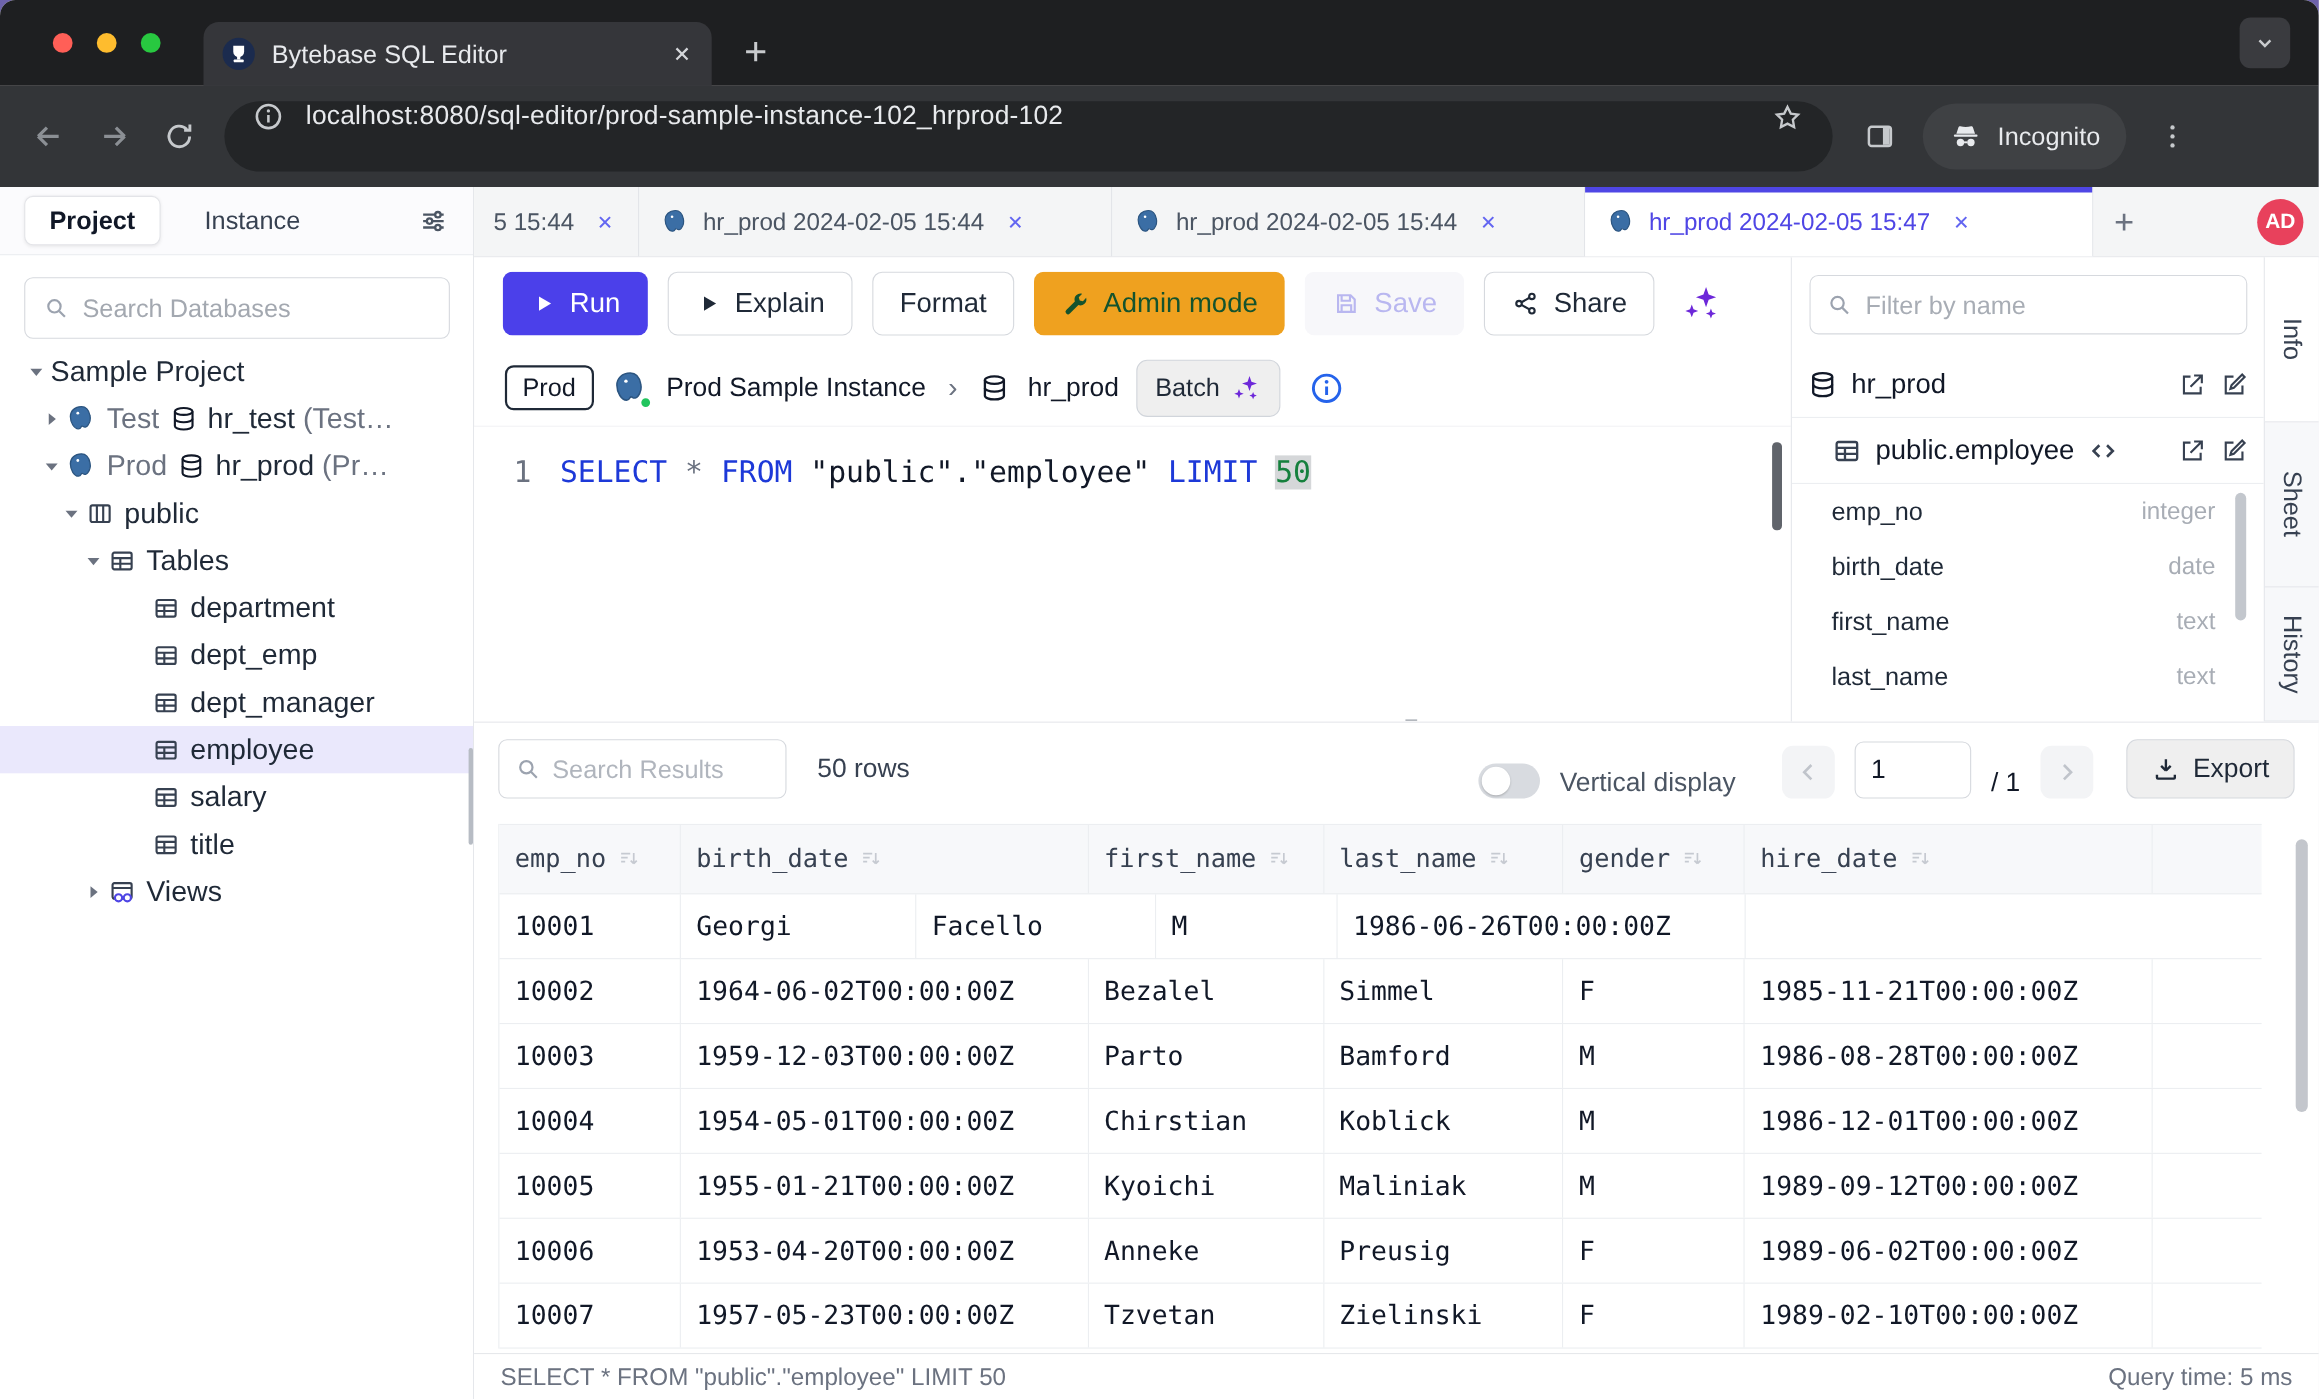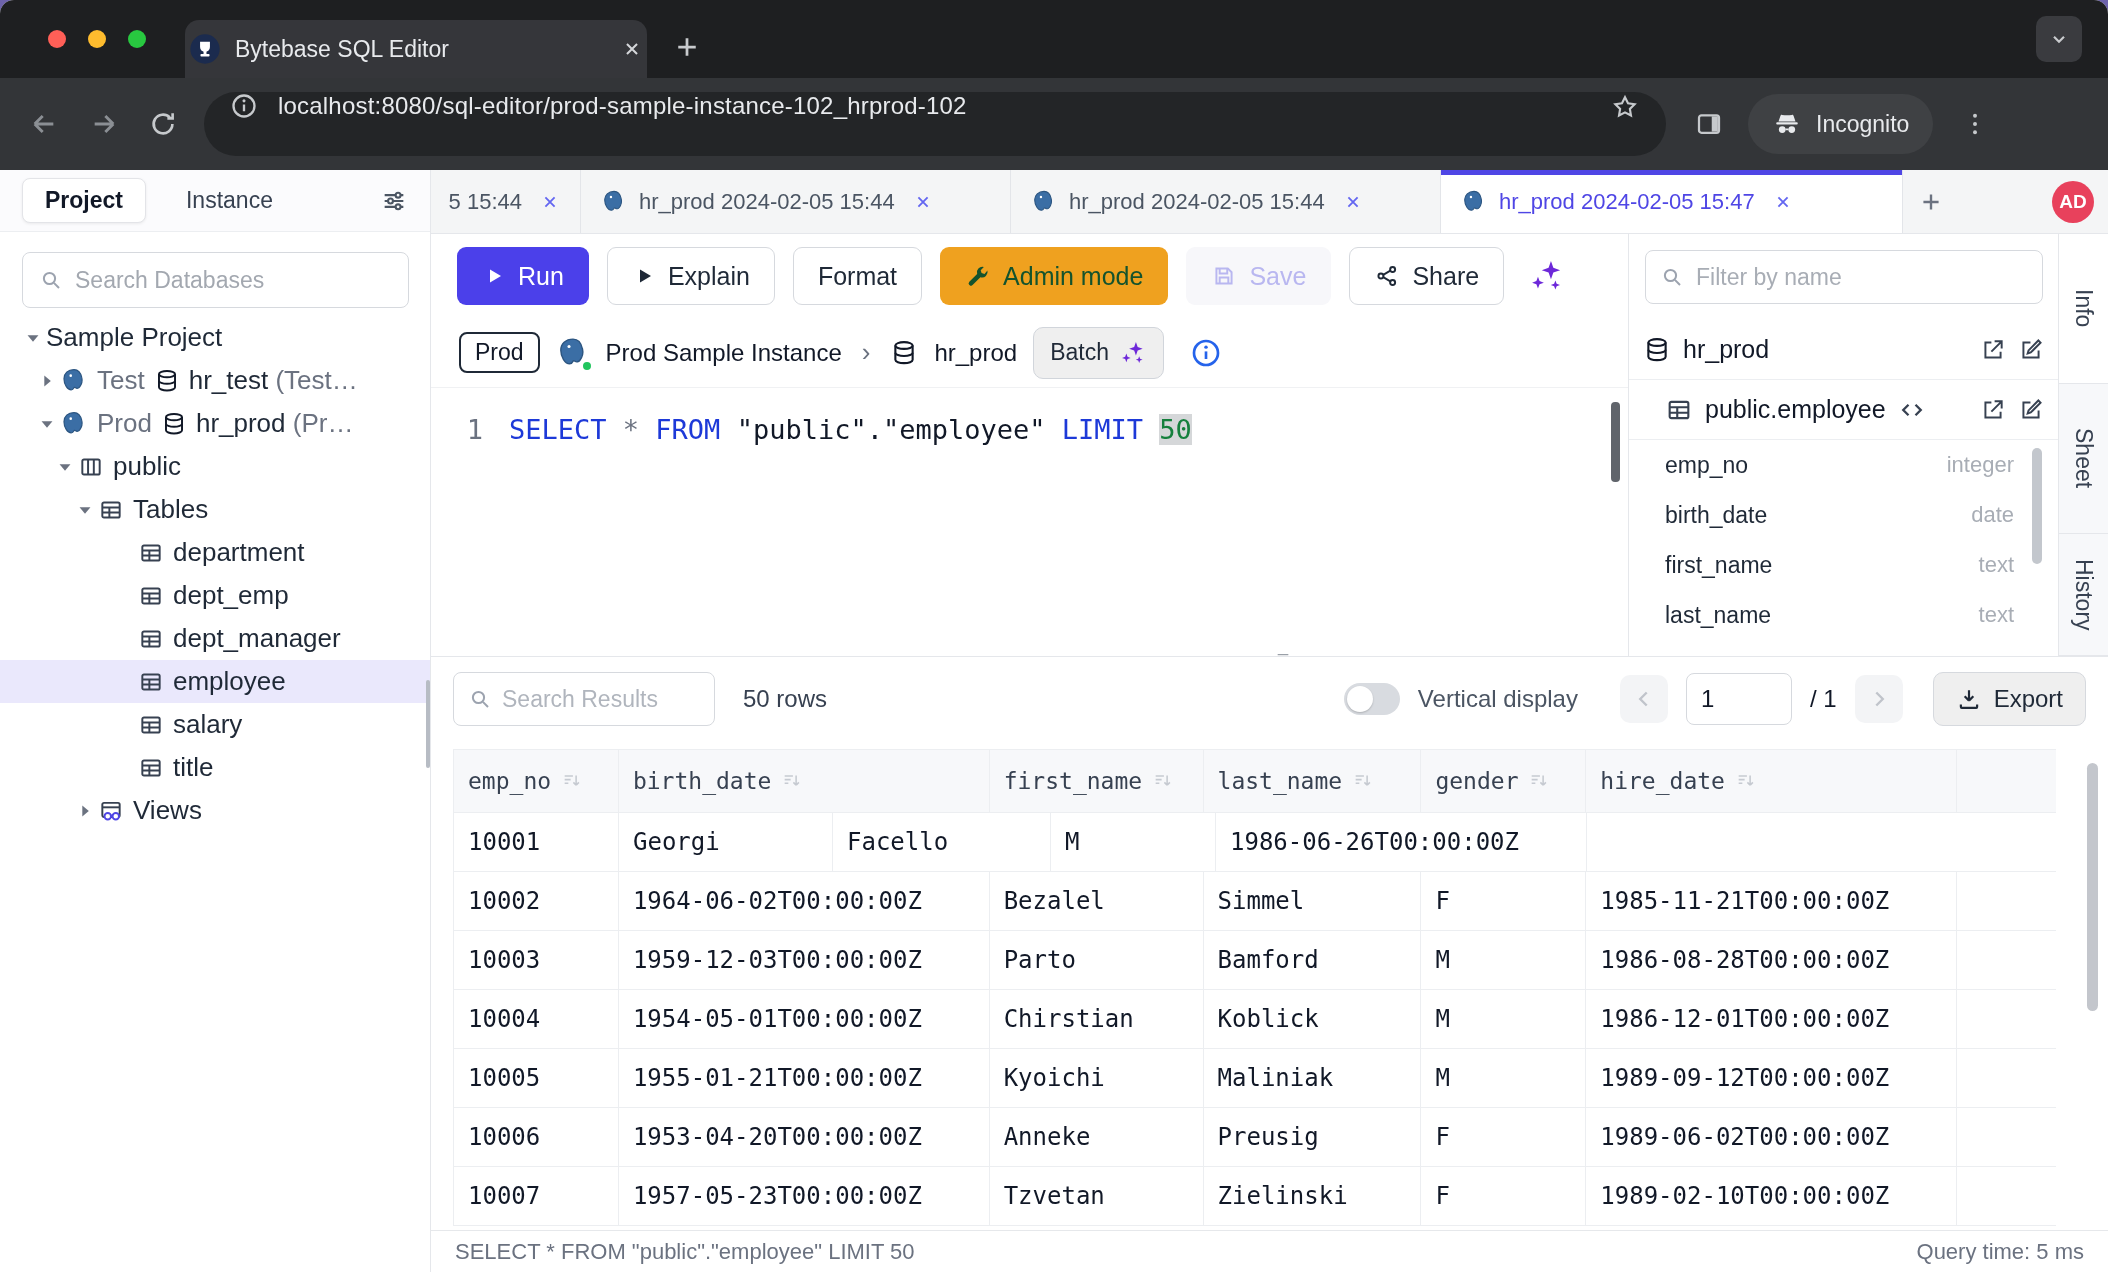--- a/index.html
+++ b/index.html
@@ -12,21 +12,21 @@
   html,body{width:2108px;height:1272px;overflow:hidden}
   body{background:#6d62ab;font-family:"Liberation Sans",sans-serif;color:var(--txt);}
   .ic{display:inline-flex;align-items:center;justify-content:center;flex:none}
   .ic svg{width:100%;height:100%}
   #window{position:absolute;inset:0;border-radius:14px 14px 0 0;overflow:hidden;background:#fff}
 
   
   #titlebar{position:absolute;left:0;top:0;right:0;height:78px;background:var(--chrome1)}
   .tl{position:absolute;top:30px;width:18px;height:18px;border-radius:50%}
   #browser-tab{position:absolute;left:185px;top:20px;width:462px;height:58px;background:var(--chrome-tab);
-    border-radius:14px 14px 0 0;display:flex;align-items:center;padding:0 4px;gap:14px;color:#e8eaed}
+    border-radius:14px 14px 0 0;display:flex;align-items:center;padding:0 16px;gap:14px;color:#e8eaed}
   #browser-tab .title{font-size:23px;flex:1;white-space:nowrap;overflow:hidden}
   #tab-plus{position:absolute;left:672px;top:32px;color:#c8cacd}
   #win-chevron{position:absolute;right:26px;top:16px;width:46px;height:46px;border-radius:10px;background:#3a3b3f;
     display:flex;align-items:center;justify-content:center;color:#c8cacd}
   #urlbar{position:absolute;left:0;top:78px;right:0;height:92px;background:var(--chrome2);display:flex;align-items:center}
   #urlbar .nav{color:#8b8f94;margin-left:28px}
   #urlbar .nav.lit{color:#c6c9cc}
   #url-pill{margin-left:26px;width:1462px;height:64px;border-radius:32px;background:var(--pill);display:flex;
     align-items:flex-start;padding:0 26px;gap:20px;color:#e8eaed}
   #url-pill .url{font-size:24px;flex:1;white-space:nowrap;overflow:hidden;letter-spacing:.2px}
@@ -109,21 +109,21 @@
   .vtab.active{background:#fff}
 
   #grip-h{position:absolute;left:830px;top:478px;color:#9aa0a8}
 
   #results{position:absolute;left:0;top:486px;right:0;height:574px;background:#fff;border-top:1px solid var(--border)}
   #rtoolbar{height:84px;display:flex;align-items:center;padding:0 22px}
   #rsearch{width:262px;height:54px;border:1px solid #d6d9de;border-radius:8px;display:flex;align-items:center;gap:10px;padding:0 14px;color:var(--faint)}
   #rsearch input{border:0;outline:0;font-size:23px;width:100%;font-family:inherit;color:#374151}
   #rsearch input::placeholder{color:#b0b5bd}
   #rowcount{margin-left:28px;font-size:24px;color:#374151}
-  #rt-right{margin-left:auto;display:flex;align-items:center;gap:18px}
+  #rt-right{margin-left:auto;display:flex;align-items:flex-end;gap:18px}
   #vswitch{width:56px;height:32px;border-radius:16px;background:#d8dbe0;position:relative}
   #vswitch .knob{position:absolute;left:3px;top:3px;width:26px;height:26px;border-radius:50%;background:#fff;box-shadow:0 1px 2px rgba(0,0,0,.2)}
   #vlabel{font-size:24px;color:#4b5563;margin-right:24px}
   .pgbtn{width:48px;height:48px;border-radius:10px;background:#f3f4f6;display:flex;align-items:center;justify-content:center;color:#c0c4cb}
   #pageinput{width:106px;height:52px;border:1px solid #d6d9de;border-radius:8px;font-size:24px;padding:0 14px;font-family:inherit;color:#111827;outline:0}
   #pagetotal{font-size:24px;color:#111827}
   #export-btn{height:54px;border:1px solid #d6d9de;border-radius:10px;display:flex;align-items:center;gap:12px;padding:0 22px;font-size:24px;color:#1f2937;margin-left:12px}
 
   #rtable{position:absolute;left:22px;top:92px;width:1603px;border-left:1px solid var(--border-soft)}
   .rhead{display:flex;background:#f7f8fa;border-top:1px solid var(--border-soft);border-bottom:1px solid var(--border-soft)}

